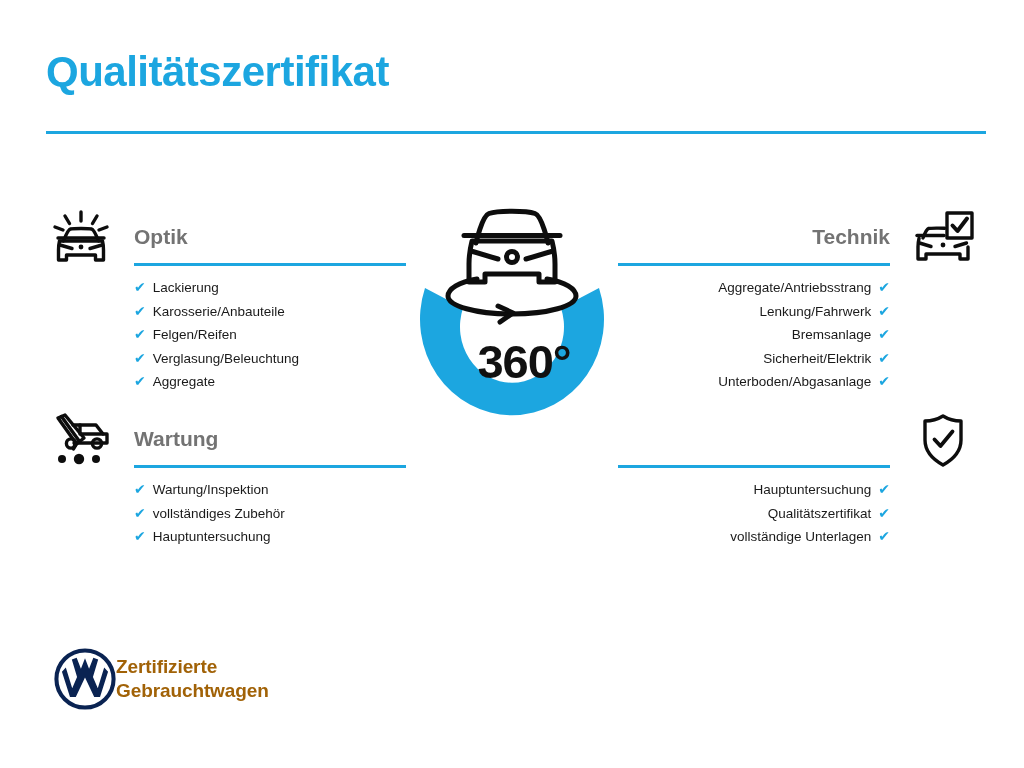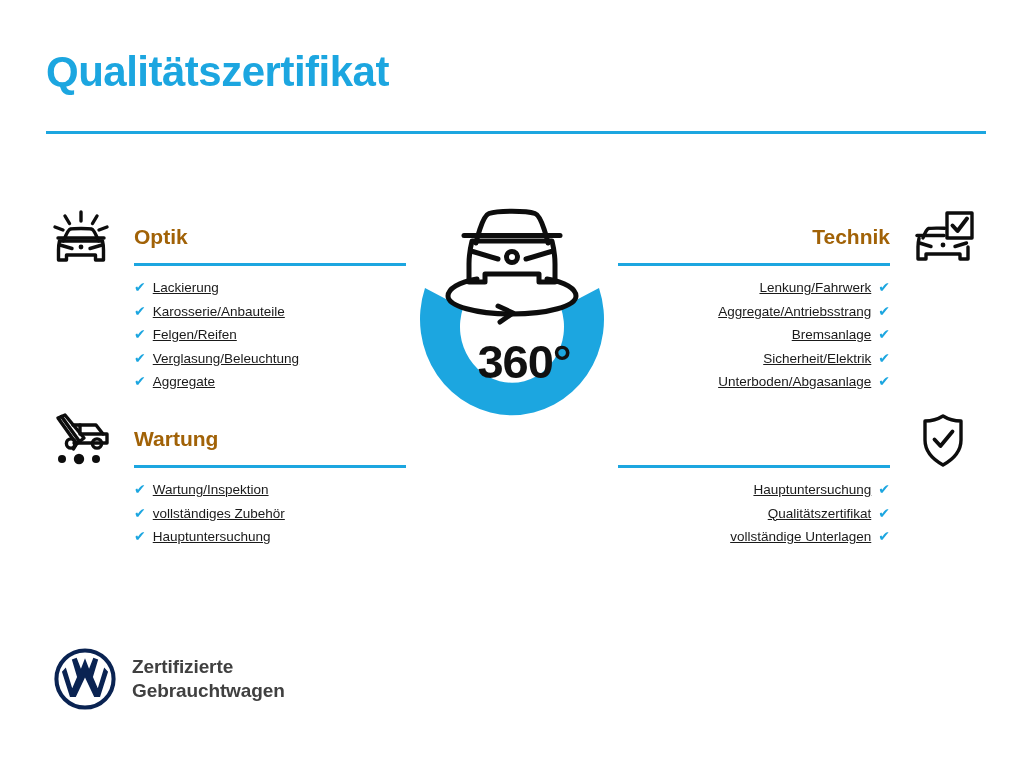--- a/index.html
+++ b/index.html
@@ -59,21 +59,21 @@
 
   .block { position: relative; }
 
   .block-head {
     position: relative;
     height: 46px;
   }
   .block-title {
     font-size: 21px;
     font-weight: bold;
-    color: #a16207;
+    color: #737373;
     line-height: 30px;
     margin: 0;
   }
   .block-rule {
     position: absolute;
     left: 0;
     right: 0;
     bottom: 2px;
     height: 3px;
     background: #1CA6E0;
@@ -83,21 +83,20 @@
   .col-right .block-head { padding-right: 88px; text-align: right; }
   .col-right .block-rule { right: 88px; left: 0; }
 
   
   .check-list {
     list-style: none;
     margin: 8px 0 0 0;
     padding: 0;
     font-size: 13.5px;
     color: #1a1a1a;
-    text-decoration: underline;
   }
   .check-list li {
     line-height: 22.5px;
     white-space: nowrap;
   }
   .col-left .check-list { padding-left: 88px; }
   .col-right .check-list { padding-right: 88px; text-align: right; }
   .tick {
     color: #1CA6E0;
     font-weight: bold;
@@ -147,22 +146,21 @@
   .vw-footer {
     position: absolute;
     left: 54px;
     top: 648px;
     display: flex;
     align-items: center;
   }
   .vw-mark { width: 62px; height: 62px; flex: 0 0 62px; }
   .vw-mark svg { width: 100%; height: 100%; display: block; }
   .vw-words {
-    margin-left: 16px;
-    color: #404040;
+    color: #a16207;
     font-size: 19px;
     font-weight: bold;
     line-height: 24px;
     letter-spacing: -0.1px;
   }
 </style>
 </head>
 <body>
 
 <div class="page">
@@ -243,22 +241,22 @@
         <path d="M55.5 33 L44 36.5"></path>
         <circle cx="32" cy="35" r="2.4" fill="#0d0d0d" stroke="none"></circle>
       </svg>
     </span>
     <div class="block">
       <div class="block-head">
         <div class="block-title">Technik</div>
         <div class="block-rule"></div>
       </div>
       <ul class="check-list">
+        <li><span>Aggregate/Antriebsstrang</span><span class="tick">✔</span></li>
         <li><span>Lenkung/Fahrwerk</span><span class="tick">✔</span></li>
-        <li><span>Aggregate/Antriebsstrang</span><span class="tick">✔</span></li>
         <li><span>Bremsanlage</span><span class="tick">✔</span></li>
         <li><span>Sicherheit/Elektrik</span><span class="tick">✔</span></li>
         <li><span>Unterboden/Abgasanlage</span><span class="tick">✔</span></li>
       </ul>
     </div>
   </div>
 
   <div class="col col-right blk-bot">
     <span class="sec-icon">
       <svg viewBox="0 0 64 58" fill="none" stroke="#0d0d0d" stroke-width="3.4" stroke-linecap="round" stroke-linejoin="round">

